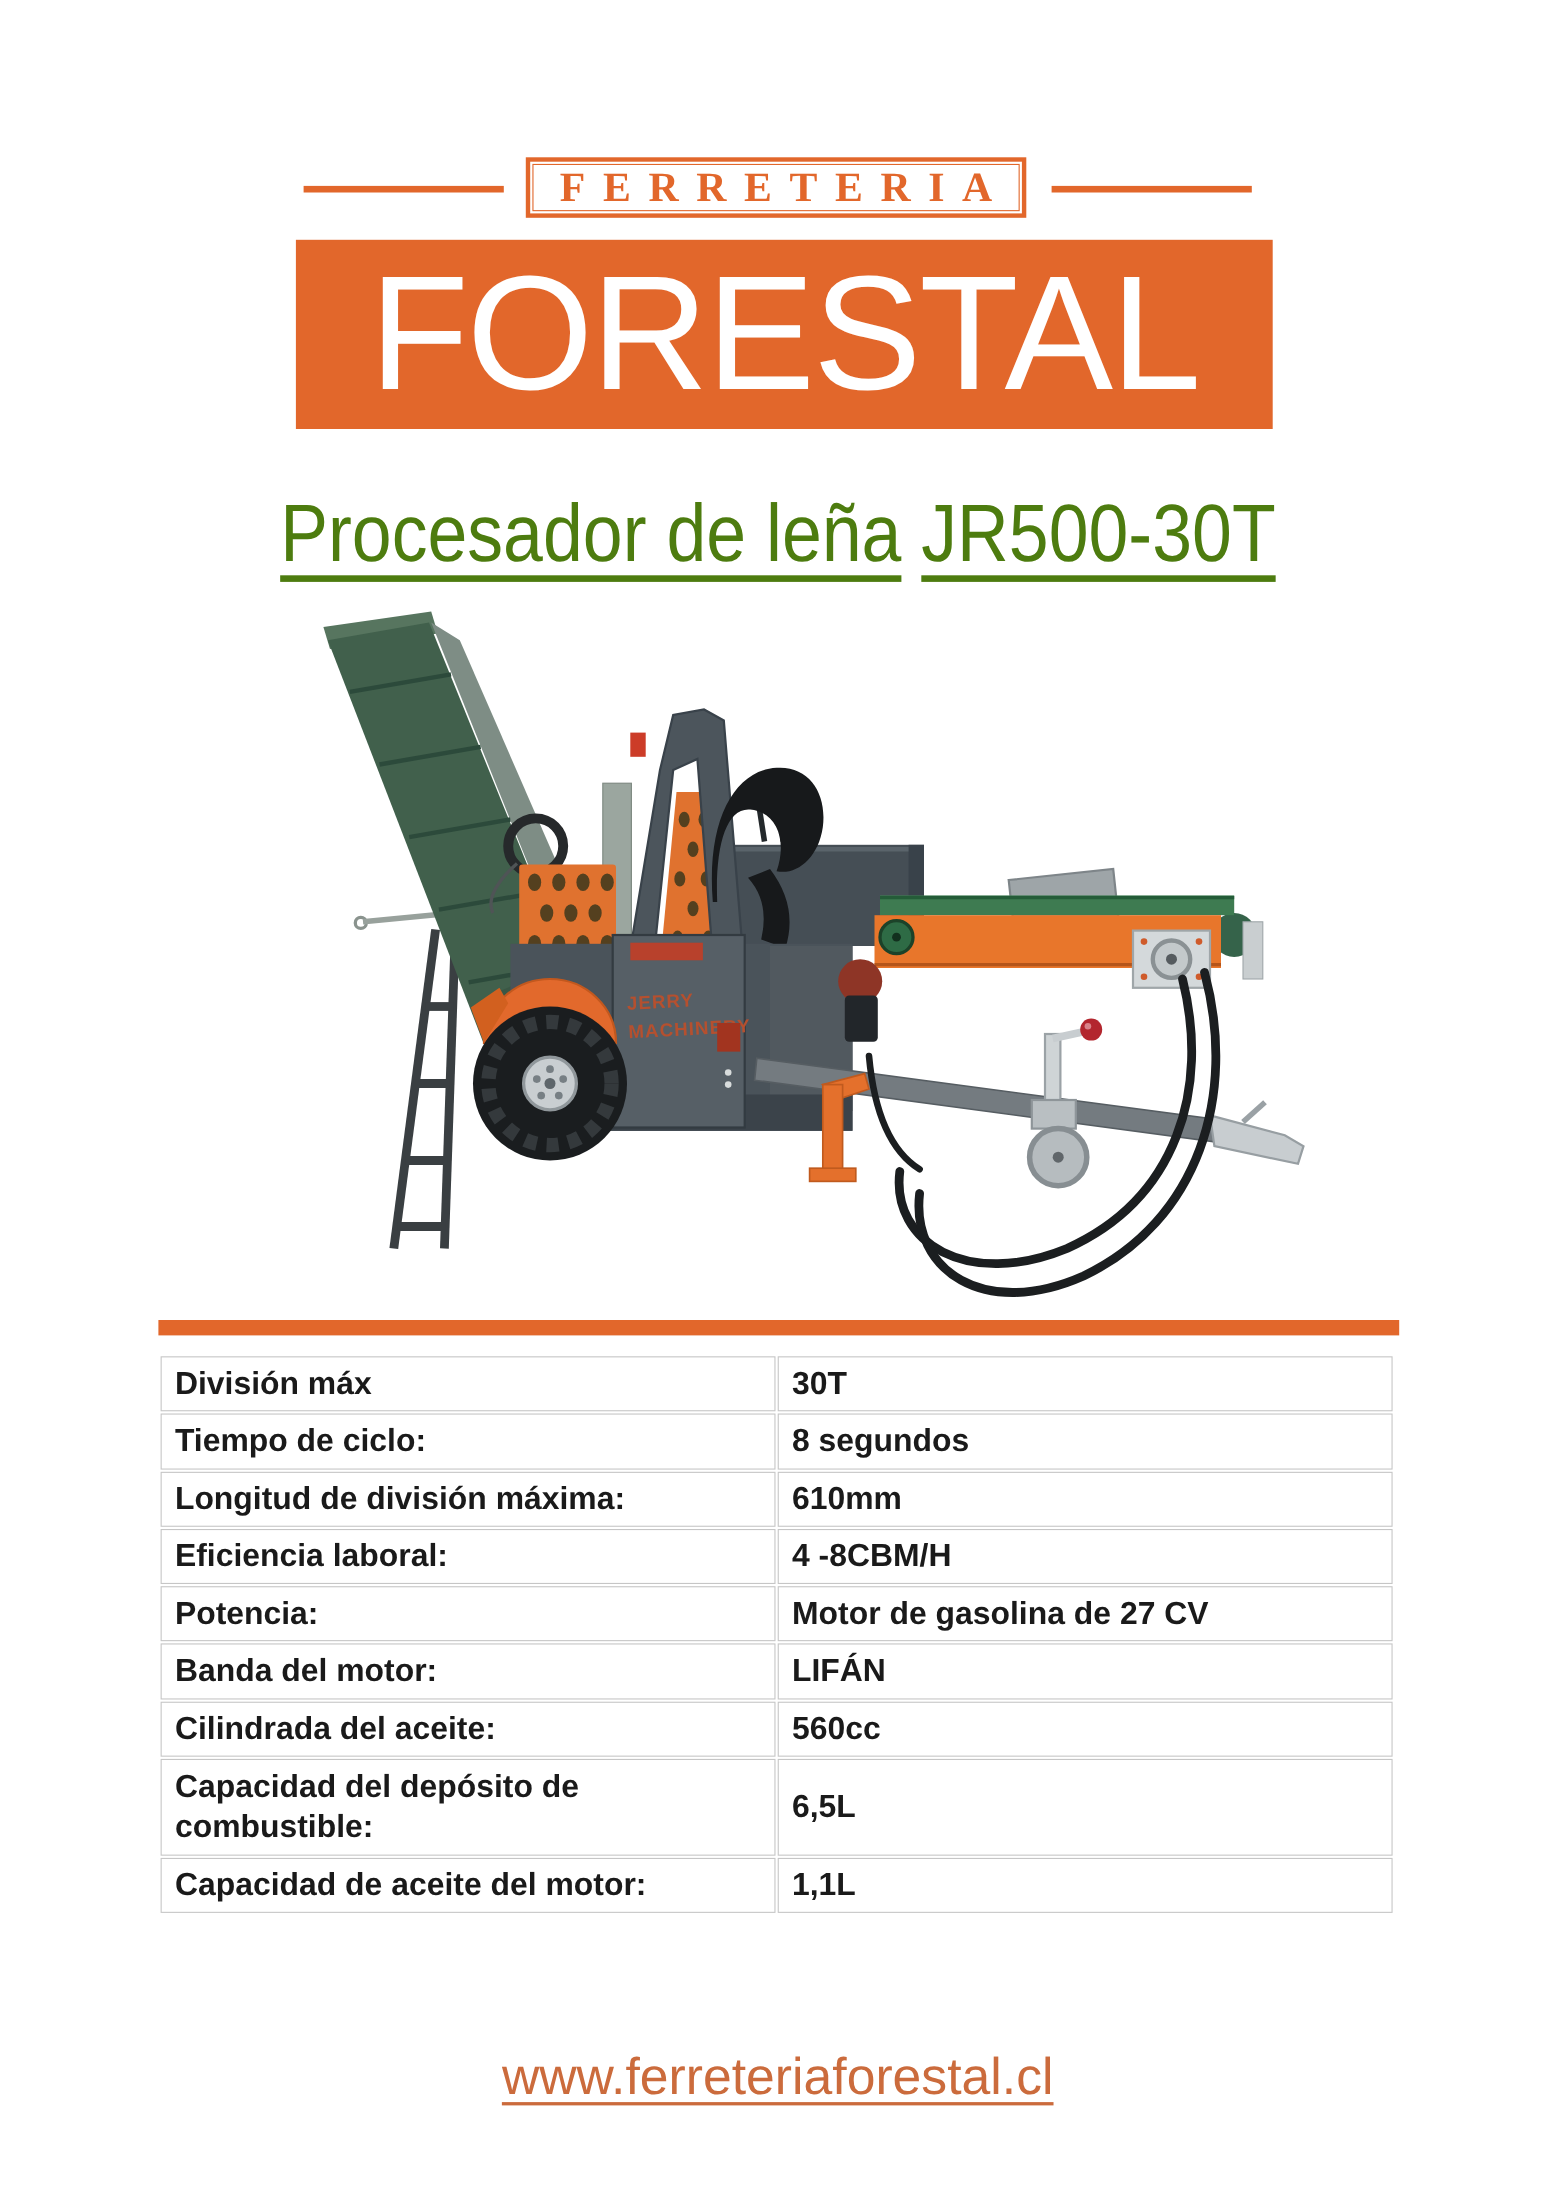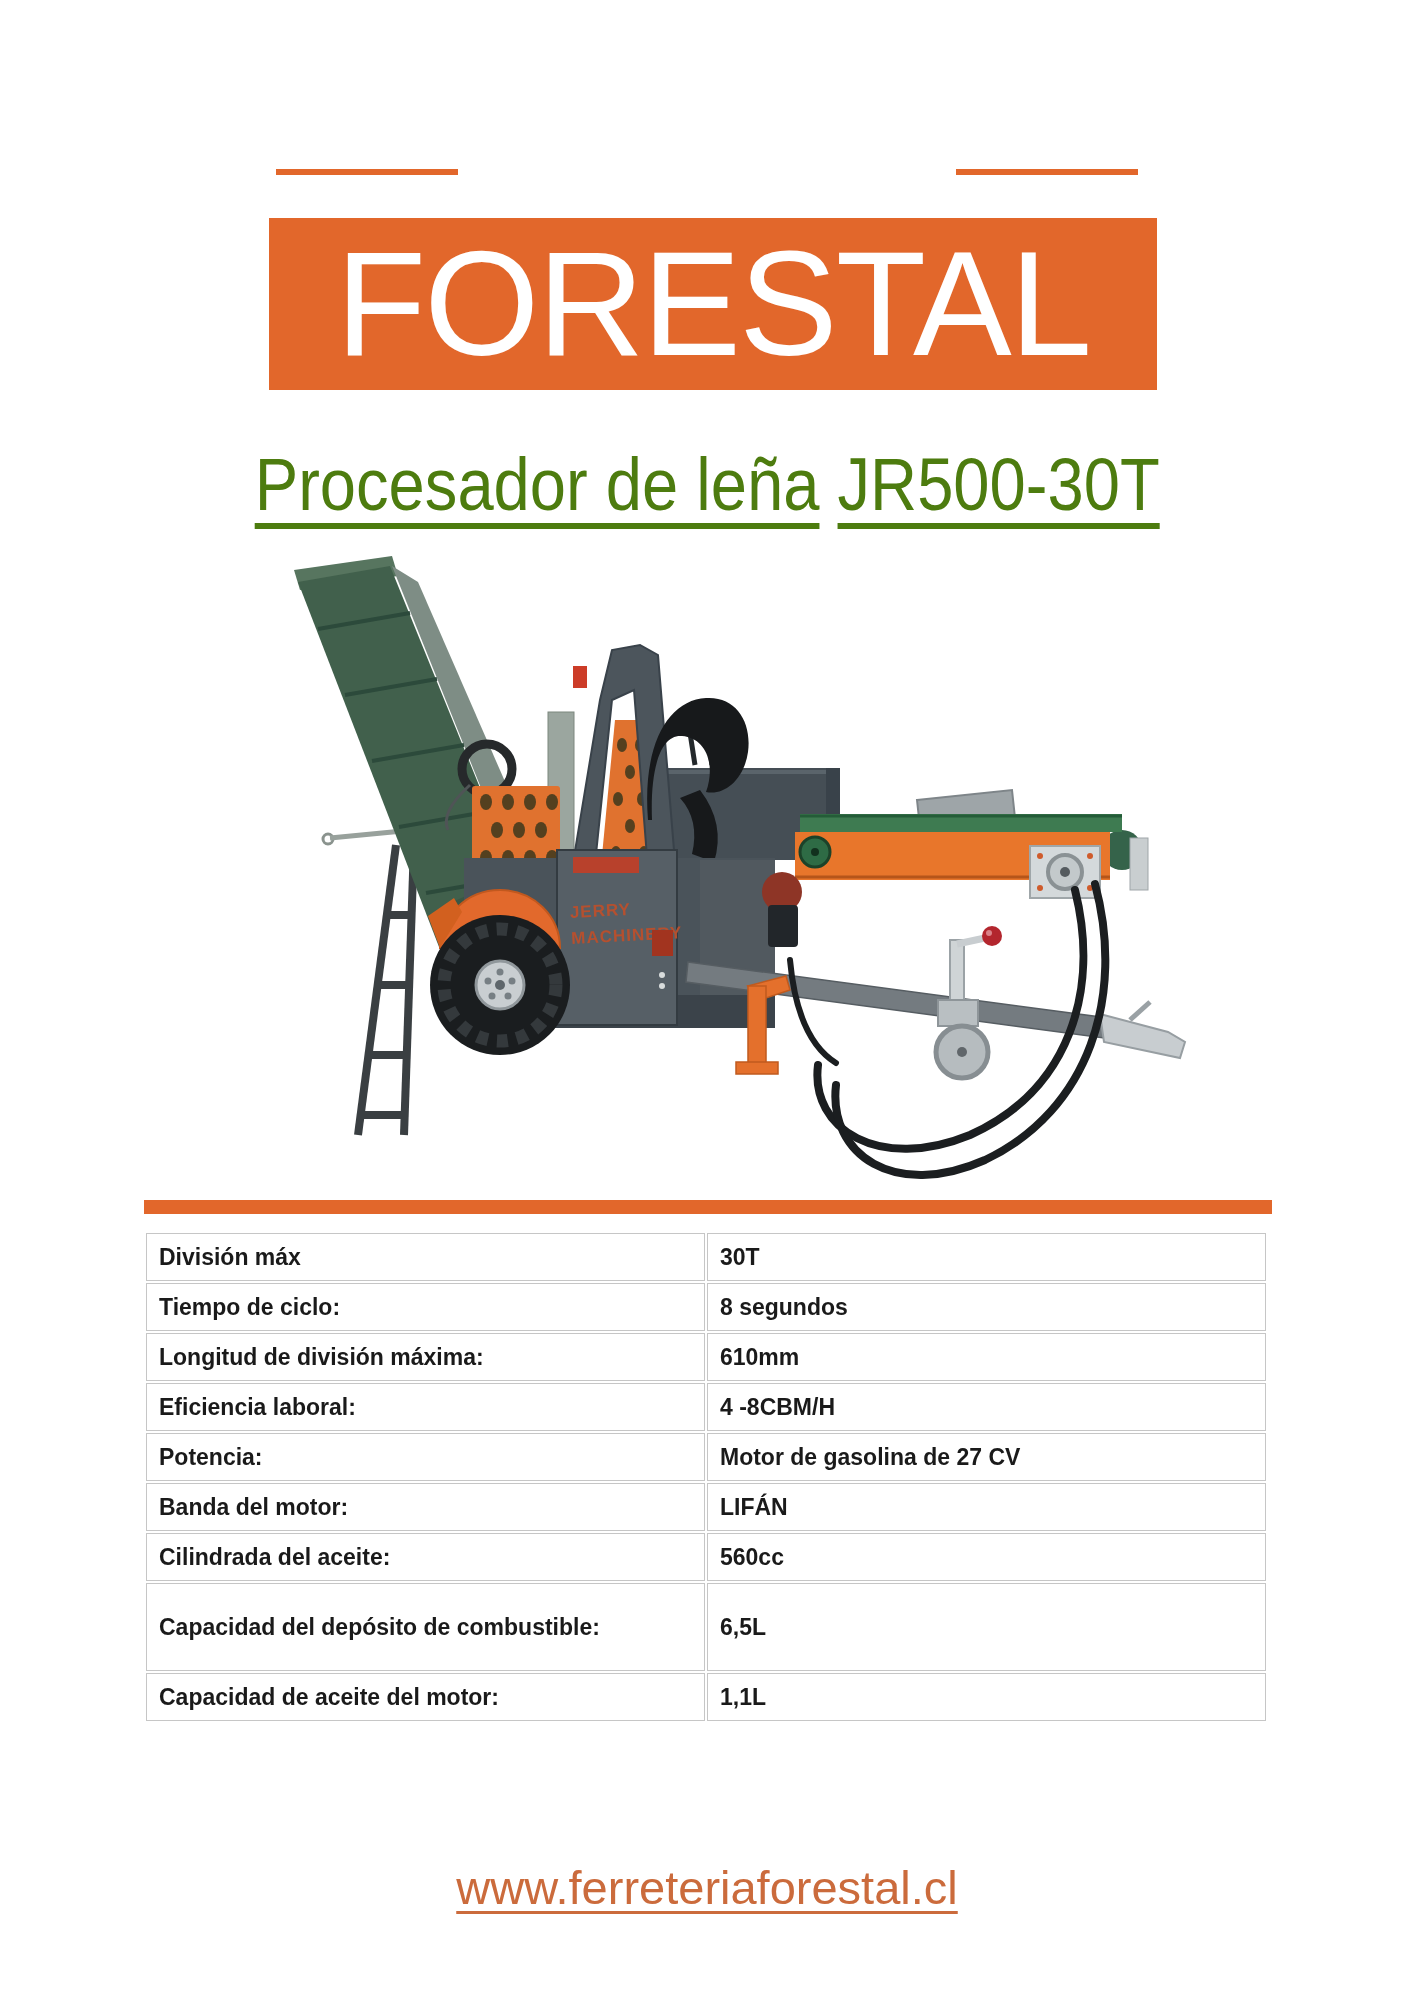--- a/index.html
+++ b/index.html
@@ -25,37 +25,42 @@
   .title-scale{display:inline-block;transform:scaleX(0.88);transform-origin:center;}
   .title u{text-decoration:underline;text-decoration-thickness:6px;text-underline-offset:13px;}
   
   .photo{position:absolute;left:230px;top:550px;width:1090px;height:660px;}
   
   .divider{position:absolute;left:144px;top:1200px;width:1128px;height:14px;background:#E2672B;}
   
   .specs{position:absolute;left:144px;top:1231px;width:1124px;
          border-collapse:separate;border-spacing:2px;}
   .specs td{border:1px solid #C6C6C6;background:#ffffff;vertical-align:middle;
-         font-size:23px;font-weight:bold;color:#1A1A1A;padding:6px 8px 6px 12px;
+         font-size:29px;font-weight:bold;color:#1A1A1A;padding:6px 8px 6px 12px;
          height:48px;box-sizing:border-box;line-height:1.25;}
   .specs td.c1{width:50%;}
   .specs td.c1 div{max-width:500px;}
   .specs tr.tall td{height:88px;}
   
   .site{position:absolute;left:0;top:1860px;width:1414px;text-align:center;}
   .site a{color:#CB6B3C;font-size:47px;font-weight:400;text-decoration:underline;
           text-decoration-thickness:3px;text-underline-offset:7px;}
 </style>
 </head>
 <body>
 
 <div class="page">
 
   <div class="logo-line left"></div>
   <div class="logo-line right"></div>
+  <div class="brand-box">
+    <div class="brand-box-inner">
+      <span class="brand-top-text">FERRETERIA</span>
+    </div>
+  </div>
   <div class="brand-band">
     <span class="brand-bottom-text">FORESTAL</span>
   </div>
 
   <div class="title"><span class="title-scale"><u>Procesador de leña</u> <u>JR500-30T</u></span></div>
 
   <svg class="photo" viewBox="230 550 1090 660">
 
     <circle cx="328" cy="839" r="5" fill="none" stroke="#8A938E" stroke-width="3"></circle>
     <line x1="330" y1="838" x2="434" y2="828" stroke="#98A19C" stroke-width="5"></line>

